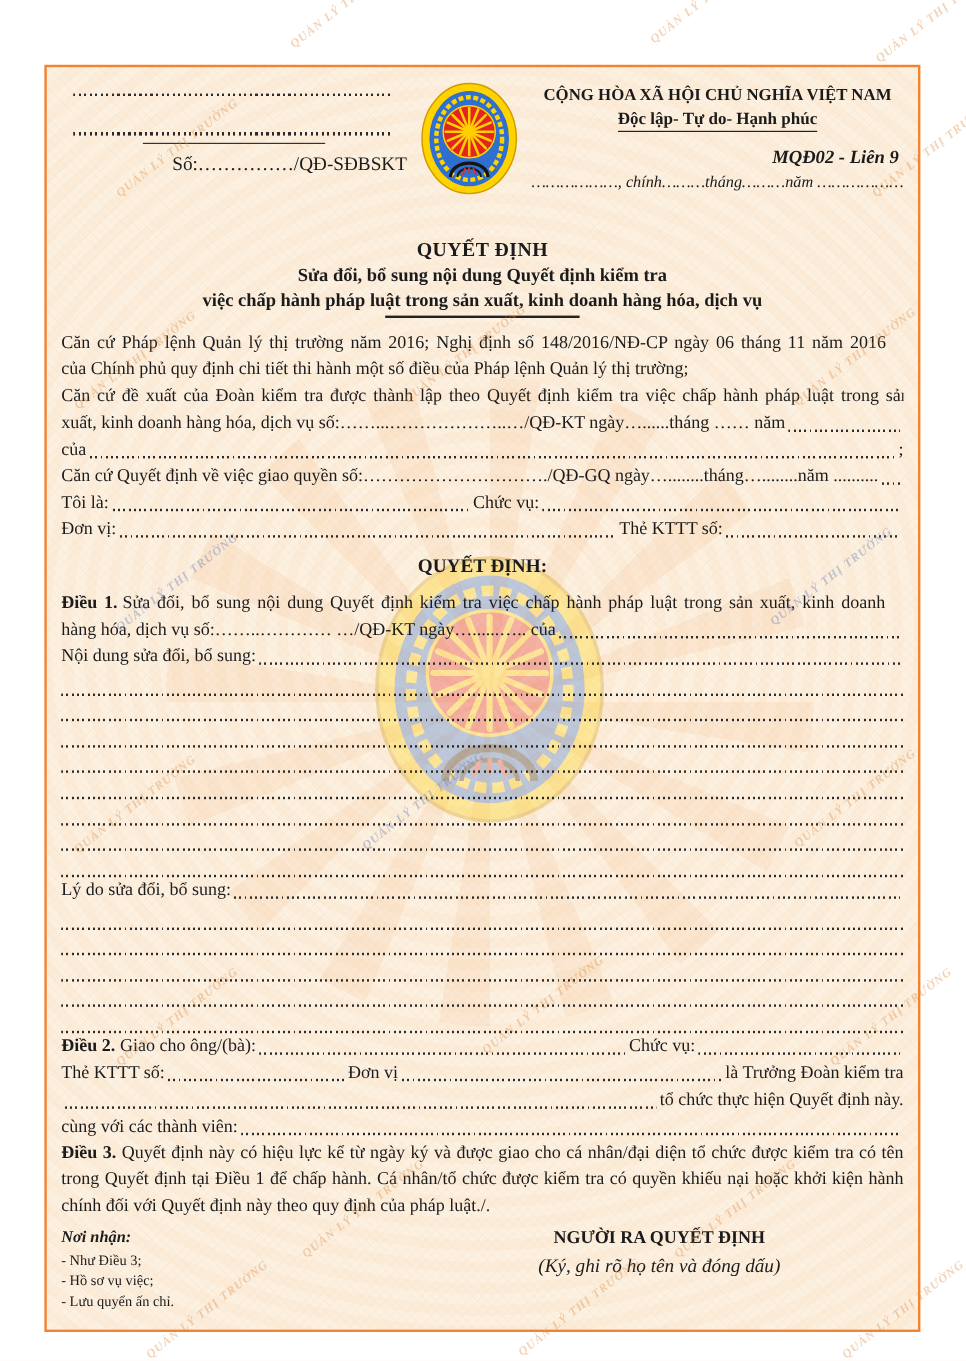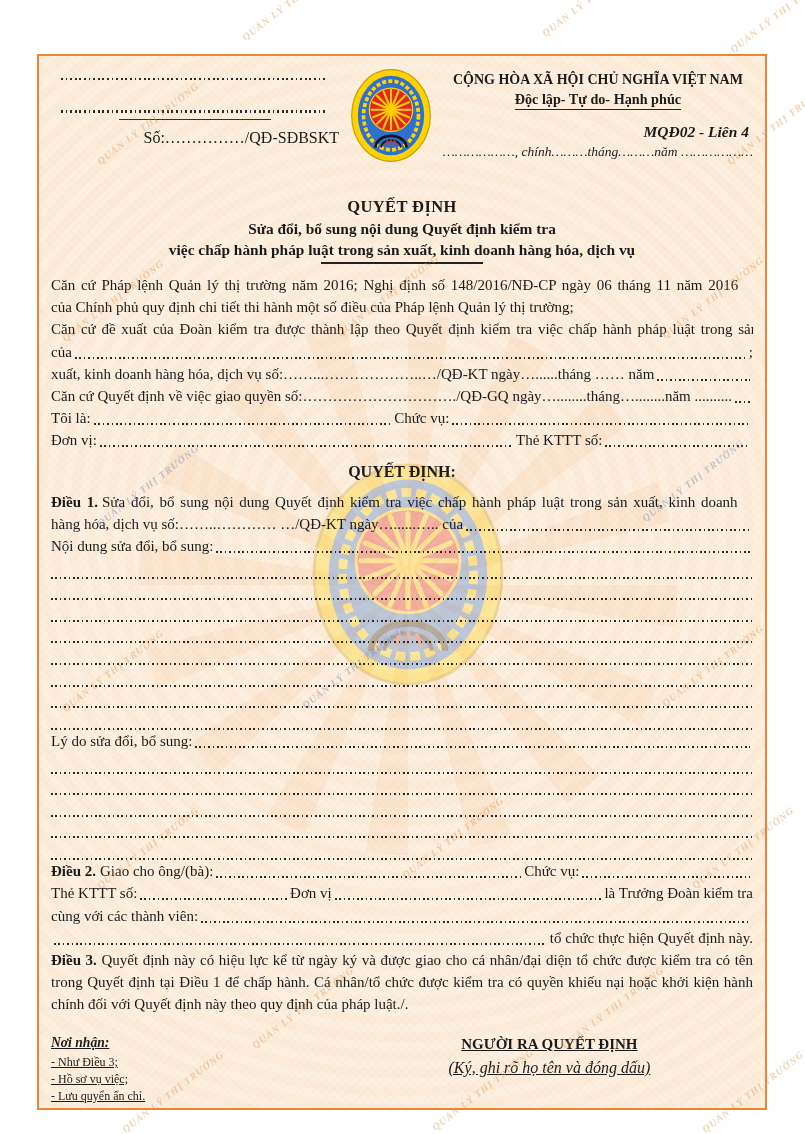--- a/index.html
+++ b/index.html
@@ -67,21 +67,21 @@
     background-size:100% 2.2px;background-repeat:no-repeat;background-position:0 100%;}
   .fdots.half{flex:0.55 1 auto;}
   .fdots.short{flex:0.35 1 auto;}
   .dotblank{height:21.6px;
     background:repeating-linear-gradient(90deg,#2b2b2b 0 1.6px,transparent 1.6px 4.4px);
     background-size:100% 2.2px;background-repeat:no-repeat;background-position:0 100%;}
   .qd2{text-align:center;font-weight:bold;font-size:16px;margin:9px 0 8px;}
   .just{text-align:justify;white-space:normal;line-height:22.2px;margin:0;}
   .wide{word-spacing:2px;}
   
-  .ftr{display:flex;margin-top:16px;text-decoration:underline;}
+  .ftr{display:flex;margin-top:3px;}
   .ftr-left{width:42%;}
   .nn{font-weight:bold;font-style:italic;font-size:13.6px;}
   .nn-item{font-size:12px;line-height:17px;}
   .ftr-right{width:58%;text-align:center;padding-top:1px;}
   .signer{font-weight:bold;font-size:15px;}
   .note{font-style:italic;font-size:16px;margin-top:2px;}
   .defs-hidden{position:absolute;width:0;height:0;overflow:hidden;}
 </style>
 </head>
 <body>
@@ -157,21 +157,21 @@
         <div class="so-line">Số:……………/QĐ-SĐBSKT</div>
       </div>
       <div class="hdr-center">
         <svg width="82" height="95" viewBox="0 0 100 116">
             <use href="#emblem"></use>
           </svg>
       </div>
       <div class="hdr-right">
         <div class="nat">CỘNG HÒA XÃ HỘI CHỦ NGHĨA VIỆT NAM</div>
         <div><span class="motto">Độc lập- Tự do- Hạnh phúc</span></div>
-        <div class="formcode">MQĐ02 - Liên 4</div>
+        <div class="formcode">MQĐ02 - Liên 9</div>
         <div class="dateline">………………, chính………tháng………năm ………………</div>
       </div>
     </div>
 
     <div class="title">
       <div class="t1">QUYẾT ĐỊNH</div>
       <div class="t2">Sửa đổi, bổ sung nội dung Quyết định kiểm tra</div>
       <div class="t2">việc chấp hành pháp luật trong sản xuất, kinh doanh hàng hóa, dịch vụ</div>
       <div class="t-underline"></div>
     </div>
@@ -180,27 +180,27 @@
       <div class="ln wide">
           <span class="seg">Căn cứ Pháp lệnh Quản lý thị trường năm 2016; Nghị định số 148/2016/NĐ-CP ngày 06 tháng 11 năm 2016</span>
         </div>
       <div class="ln">
           <span class="seg">của Chính phủ quy định chi tiết thi hành một số điều của Pháp lệnh Quản lý thị trường;</span>
         </div>
       <div class="ln wide">
           <span class="seg">Căn cứ đề xuất của Đoàn kiểm tra được thành lập theo Quyết định kiểm tra việc chấp hành pháp luật trong sản</span>
         </div>
       <div class="ln">
+          <span class="seg">xuất, kinh doanh hàng hóa, dịch vụ số:……...………………..…/QĐ-KT ngày…......tháng …… năm</span>
+          <span class="fdots"></span>
+        </div>
+      <div class="ln">
           <span class="seg">của</span>
           <span class="fdots"></span>
           <span class="seg">;</span>
-        </div>
-      <div class="ln">
-          <span class="seg">xuất, kinh doanh hàng hóa, dịch vụ số:……...………………..…/QĐ-KT ngày…......tháng …… năm</span>
-          <span class="fdots"></span>
         </div>
       <div class="ln">
           <span class="seg">Căn cứ Quyết định về việc giao quyền số:…………………………./QĐ-GQ ngày…........tháng…........năm ..........</span>
           <span class="fdots"></span>
         </div>
       <div class="ln">
           <span class="seg">Tôi là:</span>
           <span class="fdots"></span>
           <span class="seg">Chức vụ:</span>
           <span class="fdots"></span>
@@ -255,26 +255,26 @@
           <span class="fdots half"></span>
         </div>
       <div class="ln">
           <span class="seg">Thẻ KTTT số:</span>
           <span class="fdots half"></span>
           <span class="seg">Đơn vị</span>
           <span class="fdots"></span>
           <span class="seg">là Trưởng Đoàn kiểm tra</span>
         </div>
       <div class="ln">
+          <span class="fdots"></span>
+          <span class="seg">tổ chức thực hiện Quyết định này.</span>
+        </div>
+      <div class="ln">
           <span class="seg">cùng với các thành viên:</span>
           <span class="fdots"></span>
-        </div>
-      <div class="ln">
-          <span class="fdots"></span>
-          <span class="seg">tổ chức thực hiện Quyết định này.</span>
         </div>
 
       <p class="just"><b>Điều 3.</b><span> Quyết định này có hiệu lực kể từ ngày ký và được giao cho cá nhân/đại diện tổ chức được kiểm tra có tên trong Quyết định tại Điều 1 để chấp hành. Cá nhân/tổ chức được kiểm tra có quyền khiếu nại hoặc khởi kiện hành chính đối với Quyết định này theo quy định của pháp luật./.</span></p>
 
       <div class="ftr">
         <div class="ftr-left">
           <div class="nn">Nơi nhận:</div>
           <div class="nn-item">- Như Điều 3;</div>
           <div class="nn-item">- Hồ sơ vụ việc;</div>
           <div class="nn-item">- Lưu quyển ấn chỉ.</div>

